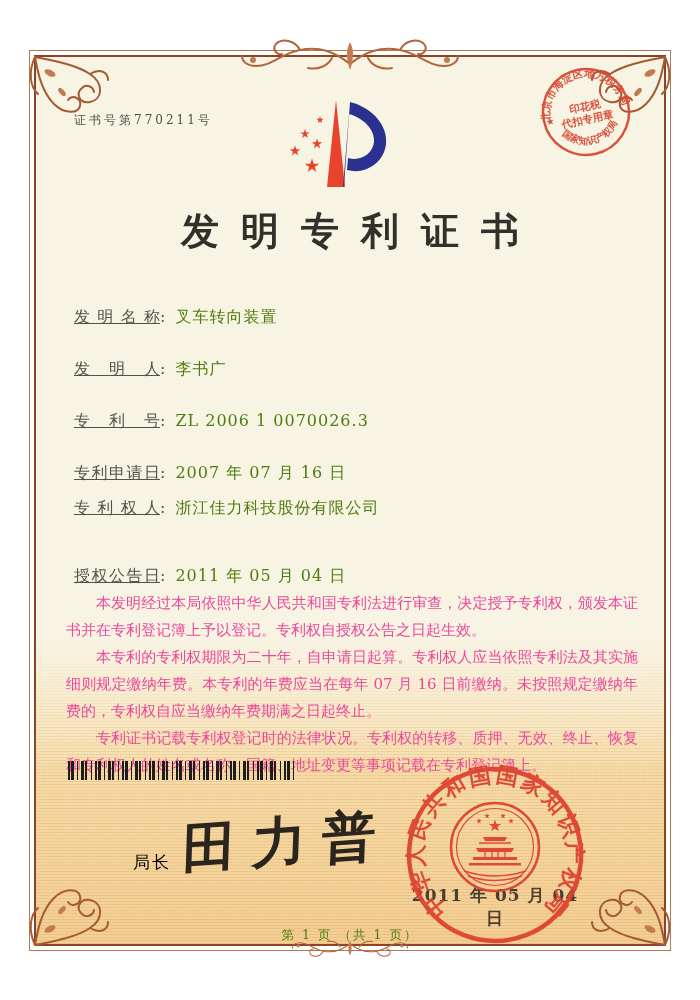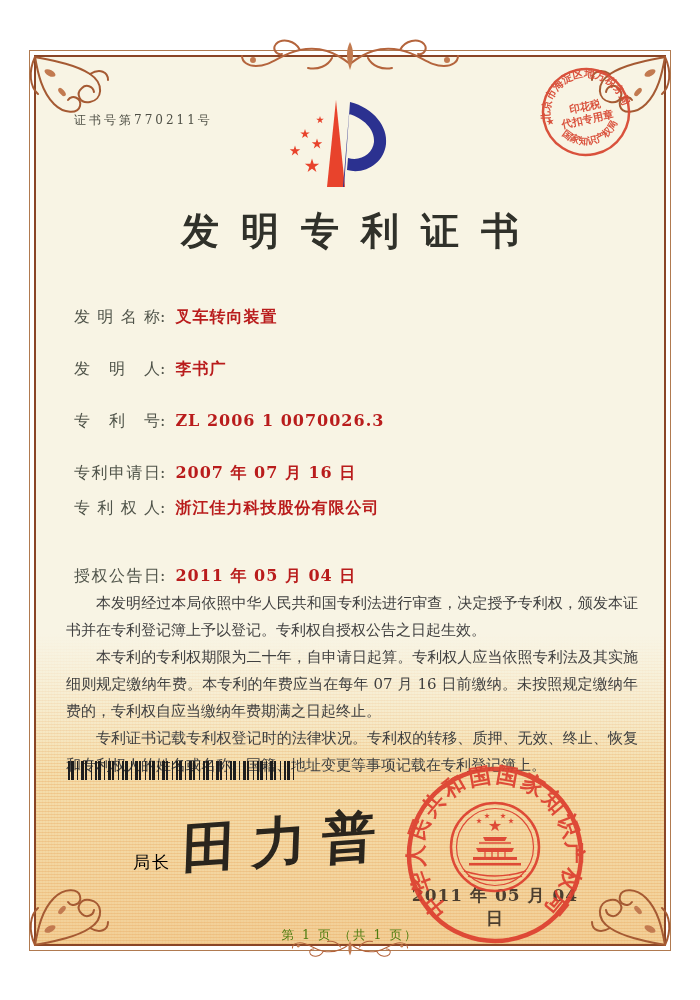--- a/index.html
+++ b/index.html
@@ -16,25 +16,25 @@
        repeating-linear-gradient(0deg,rgba(230,160,85,.30) 0 1px,rgba(255,244,220,0) 1px 3px),
        repeating-linear-gradient(90deg,rgba(238,186,115,.16) 0 1px,rgba(255,244,220,0) 1px 3px),
        linear-gradient(180deg,#f7ecc9 0%,#f5dfae 40%,#f2cf97 100%);}
   
   .orn{position:absolute;pointer-events:none;}
   
   .cert-no{position:absolute;left:74px;top:112px;font-size:12px;letter-spacing:3px;color:#4e4f45;}
   .title{position:absolute;left:0;right:0;top:206px;margin:0;text-align:center;
          font-size:38px;font-weight:600;letter-spacing:22px;padding-left:22px;color:#30312a;}
   .field{position:absolute;left:74px;height:22px;font-size:16px;color:#474b41;white-space:nowrap;}
-  .flabel{display:inline-block;width:86px;text-align:justify;text-align-last:justify;color:#50544a;}
+  .flabel{display:inline-block;width:86px;text-align:justify;text-align-last:justify;color:#50544a;text-decoration:underline;}
   .fcolon{color:#50544a;margin-right:10px;}
-  .fvalue{letter-spacing:1px;color:#b91c1c;font-weight:bold;}
+  .fvalue{letter-spacing:1px;color:#4d7c0f;}
   .body-text{position:absolute;left:66px;width:572px;top:590px;}
-  .body-text p{margin:0;text-indent:2em;text-align:justify;font-size:15px;line-height:27px;color:#404040;}
+  .body-text p{margin:0;text-indent:2em;text-align:justify;font-size:15px;line-height:27px;color:#ec4899;}
   .barcode{position:absolute;left:68px;top:761px;width:226px;height:19px;
      background:repeating-linear-gradient(90deg,
        #1d1d1d 0 2px,transparent 2px 3px,#1d1d1d 3px 6px,transparent 6px 9px,
        #1d1d1d 9px 10px,transparent 10px 13px,#1d1d1d 13px 16px,transparent 16px 17px,
        #1d1d1d 17px 19px,transparent 19px 23px,#1d1d1d 23px 24px,transparent 24px 27px);}
   .sig-label{position:absolute;left:133px;top:851px;font-size:17px;letter-spacing:2px;color:#000000;}
   .sig-name{position:absolute;left:182px;top:806px;font-size:54px;font-weight:600;letter-spacing:16px;
             color:#2a251d;transform:rotate(-4deg) skewX(-6deg);font-family:"DejaVu Sans","Liberation Sans",sans-serif;}
   .seal-date{position:absolute;left:410px;top:884px;width:170px;text-align:center;
              font-size:17px;font-weight:600;letter-spacing:1px;color:#4b3e2f;}

